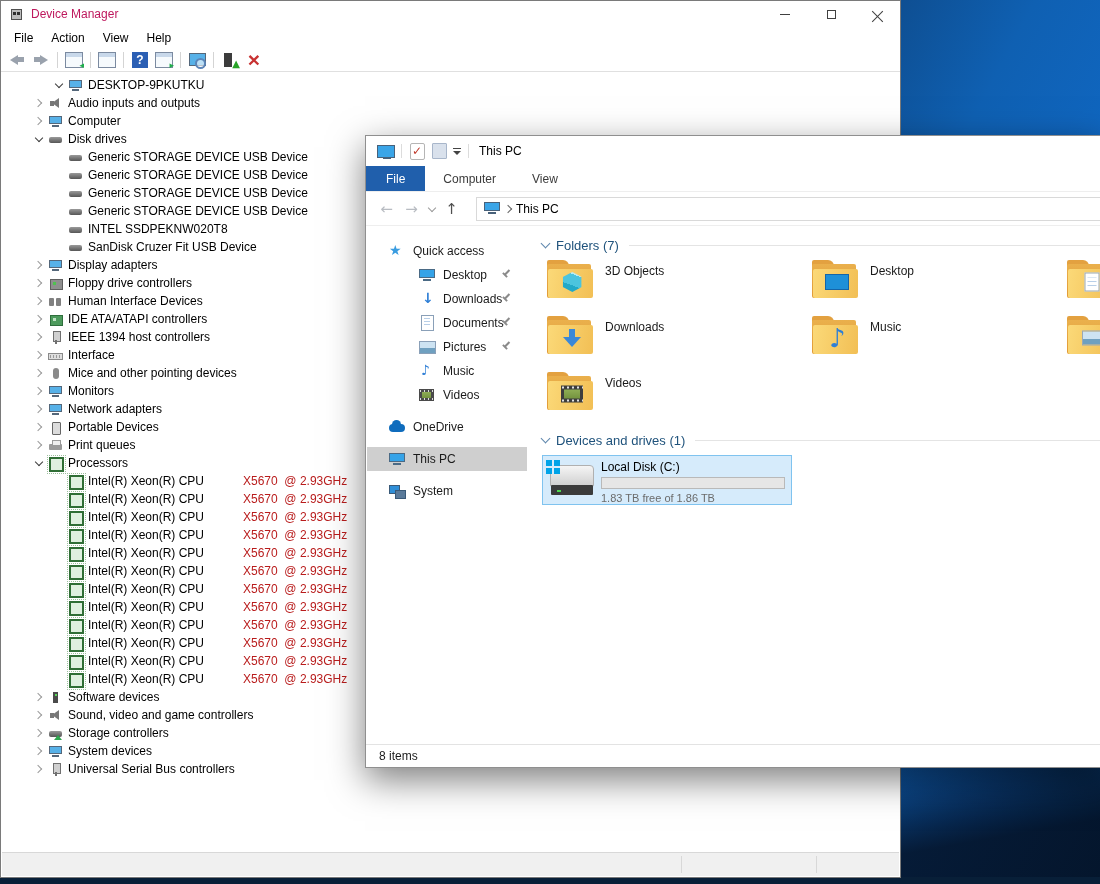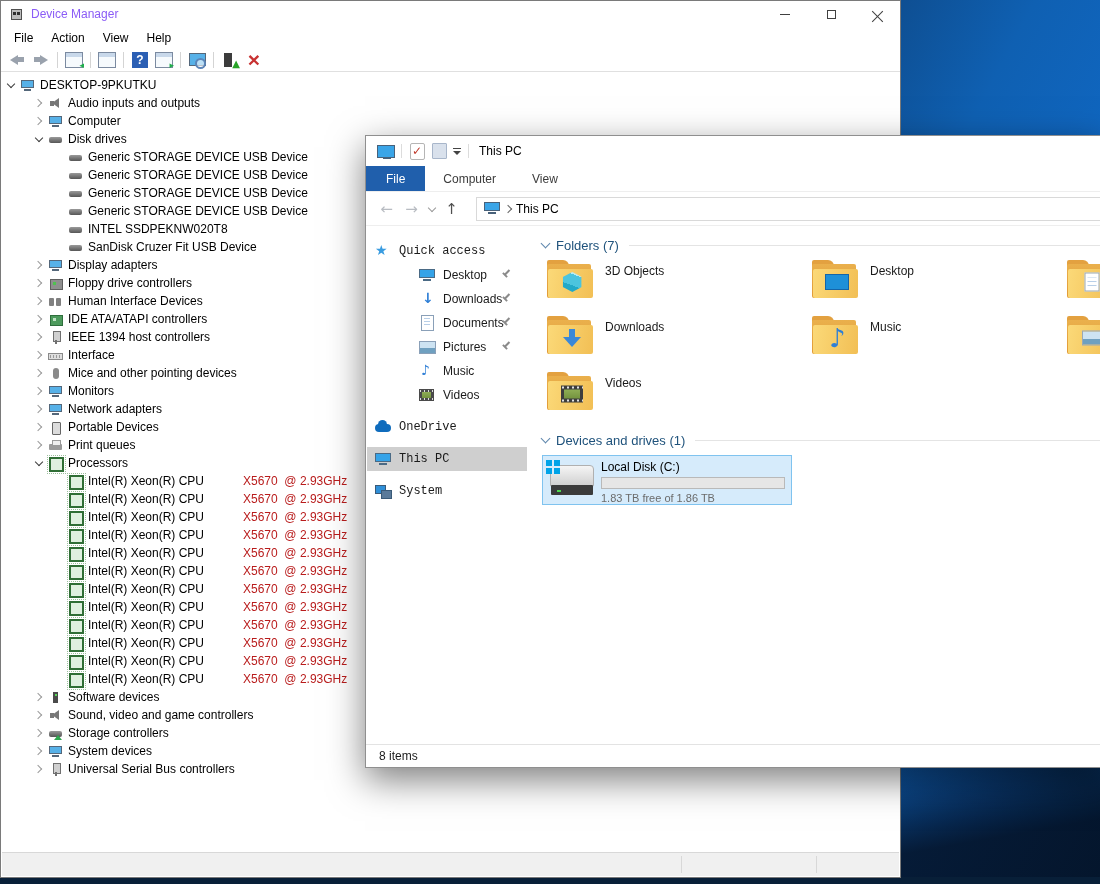--- a/index.html
+++ b/index.html
@@ -12,21 +12,21 @@
       linear-gradient(118deg,#10365e 0%,#0b2a4e 30%,#0d3c70 48%,#0f60b2 66%,#1068c4 78%,#0b4486 90%,#062b52 100%);
   }
   .bottom-band { position:absolute; left:0; right:0; bottom:0; height:7px; background:#081f38; }
 
   
   .dm-window { position:absolute; left:0; top:0; width:901px; height:878px; background:#fff; border:1px solid #7a7a7a; }
   .dm-titlebar { height:26px; display:flex; align-items:center; padding-left:8px; }
   .dm-appicon { width:15px; height:13px; position:relative; flex:none; }
   .dm-appicon::before { content:""; position:absolute; inset:1px 2px; background:#bcbcbc; border:1px solid #4f4f4f; }
   .dm-appicon::after { content:""; position:absolute; left:4px; top:4px; width:3px; height:3px; background:#2f2f2f; box-shadow:4px 0 0 #2f2f2f; }
-  .dm-title { margin-left:7px; color:#8b5cf6; }
+  .dm-title { margin-left:7px; color:#be185d; }
   .winbtns { margin-left:auto; display:flex; height:100%; }
   .wb { width:46px; display:flex; align-items:center; justify-content:center; }
   .wb-min { width:10px; height:1px; background:#404040; }
   .wb-max { width:9px; height:9px; border:1px solid #404040; }
   .wb-x { position:relative; width:11px; height:11px; }
   .wb-x::before,.wb-x::after { content:""; position:absolute; left:5px; top:0; width:1px; height:15px; background:#404040; }
   .wb-x::before { transform:rotate(45deg); } .wb-x::after { transform:rotate(-45deg); }
 
   .dm-menubar { height:21px; display:flex; align-items:center; padding-left:4px; }
   .menu-item { padding:2px 9px; color:#000; }
@@ -46,21 +46,21 @@
   .tbi[data-icon="tb-action-pane"]::after { content:"▸"; position:absolute; right:2px; bottom:1px; color:#1fae4b; font-size:9px; font-family:"DejaVu Sans",sans-serif; }
   .tbi[data-icon="tb-help"]::before { content:"?"; width:16px; height:16px; background:#2b5fb4; color:#fff; font-weight:bold; display:flex; align-items:center; justify-content:center; font-size:12px; }
   .tbi[data-icon="tb-scan"]::before { content:""; width:15px; height:11px; border:1px solid #54677a; background:#57b1e8; }
   .tbi[data-icon="tb-scan"]::after { content:""; position:absolute; right:3px; bottom:2px; width:7px; height:7px; border:2px solid #5b84b8; border-radius:50%; background:rgba(255,255,255,.6); }
   .tbi[data-icon="tb-update"]::before { content:""; width:8px; height:14px; background:#3c3c3c; margin-right:5px; }
   .tbi[data-icon="tb-update"]::after { content:"▲"; position:absolute; right:2px; bottom:2px; color:#28a428; font-size:10px; font-family:"DejaVu Sans",sans-serif; }
   .tbi[data-icon="tb-uninstall"]::before { content:"×"; color:#c83232; font-size:21px; font-weight:bold; line-height:1; }
 
   .dm-tree { position:absolute; top:71px; left:1px; right:1px; bottom:26px; overflow:hidden; padding-top:4px; background:#fff; }
   .trow { height:18px; display:flex; align-items:center; position:relative; }
-  .trow[data-depth="0"] { padding-left:0; }
+  .trow[data-depth="0"] { padding-left:0;margin-left:48px; }
   .trow[data-depth="1"] { padding-left:28px; }
   .trow[data-depth="2"] { padding-left:48px; }
   .chev { width:18px; height:18px; display:inline-flex; align-items:center; justify-content:center; flex:none; }
   .chev[data-state="collapsed"]::before { content:""; width:5px; height:5px; border-right:1.4px solid #9a9a9a; border-top:1.4px solid #9a9a9a; transform:rotate(45deg); margin-right:2px; }
   .chev[data-state="expanded"]::before { content:""; width:5px; height:5px; border-right:1.4px solid #3c3c3c; border-top:1.4px solid #3c3c3c; transform:rotate(135deg); margin-bottom:2px; }
   .tlabel { white-space:pre; color:#000; }
   .tlabel2 { position:absolute; left:225px; white-space:pre; color:#b91c1c;margin-left:16px; }
   .tlabel2:empty { display:none; }
 
   .ticon { display:inline-block; width:15px; height:13px; position:relative; margin-right:5px; flex:none; }
@@ -124,21 +124,21 @@
   .addr-pc { width:16px; height:13px; position:relative; flex:none; }
   .addr-pc::before { content:""; position:absolute; left:0; right:0; top:0; bottom:4px; border:1px solid #48617a; background:#3aa5e8; }
   .addr-pc::after { content:""; position:absolute; left:4px; right:4px; bottom:1px; height:2px; background:#48617a; }
   .crumb-chev { width:16px; display:inline-flex; align-items:center; justify-content:center; }
   .crumb-chev::before { content:""; width:5px; height:5px; border-right:1.3px solid #666; border-top:1.3px solid #666; transform:rotate(45deg); }
   .addr-text { color:#000; }
 
   .ex-body { position:absolute; top:90px; left:1px; right:0; bottom:24px; display:flex; background:#fff; }
   .ex-sidebar { width:160px; flex:none; padding-top:13px; overflow:hidden; }
   .sbrow { height:24px; display:flex; align-items:center; position:relative; }
-  .sbrow[data-depth="0"] { padding-left:8px;font-family:Liberation Mono, monospace; }
+  .sbrow[data-depth="0"] { padding-left:22px; }
   .sbrow[data-depth="1"] { padding-left:52px; }
   .sbrow[data-gap="true"] { margin-top:8px; }
   .sbrow[data-selected="true"] { background:#cfcfcf; }
   .sb-icon { width:16px; height:16px; margin-right:8px; position:relative; flex:none; font-family:"DejaVu Sans",sans-serif; }
   .sb-icon[data-icon="sb-star"]::before { content:"★"; position:absolute; left:0; top:-1px; color:#3a9ce0; font-size:14px; }
   .sb-icon[data-icon="sb-desktop"]::before,.sb-icon[data-icon="sb-pc"]::before { content:""; position:absolute; left:0; right:0; top:2px; bottom:5px; border:1px solid #4a6a85; background:#35a3e8; }
   .sb-icon[data-icon="sb-desktop"]::after,.sb-icon[data-icon="sb-pc"]::after { content:""; position:absolute; left:4px; right:4px; bottom:2px; height:2px; background:#4a6a85; }
   .sb-icon[data-icon="sb-down"]::before { content:"↓"; position:absolute; left:3px; top:-1px; color:#2f7fd6; font-weight:bold; font-size:14px; }
   .sb-icon[data-icon="sb-doc"]::before { content:""; position:absolute; left:2px; top:0; width:11px; height:14px; background:#fff; border:1px solid #8aa0b8; }
   .sb-icon[data-icon="sb-doc"]::after { content:""; position:absolute; left:5px; top:3px; width:6px; height:8px; background:repeating-linear-gradient(#b8cfe8 0 1px,transparent 1px 3px); }

